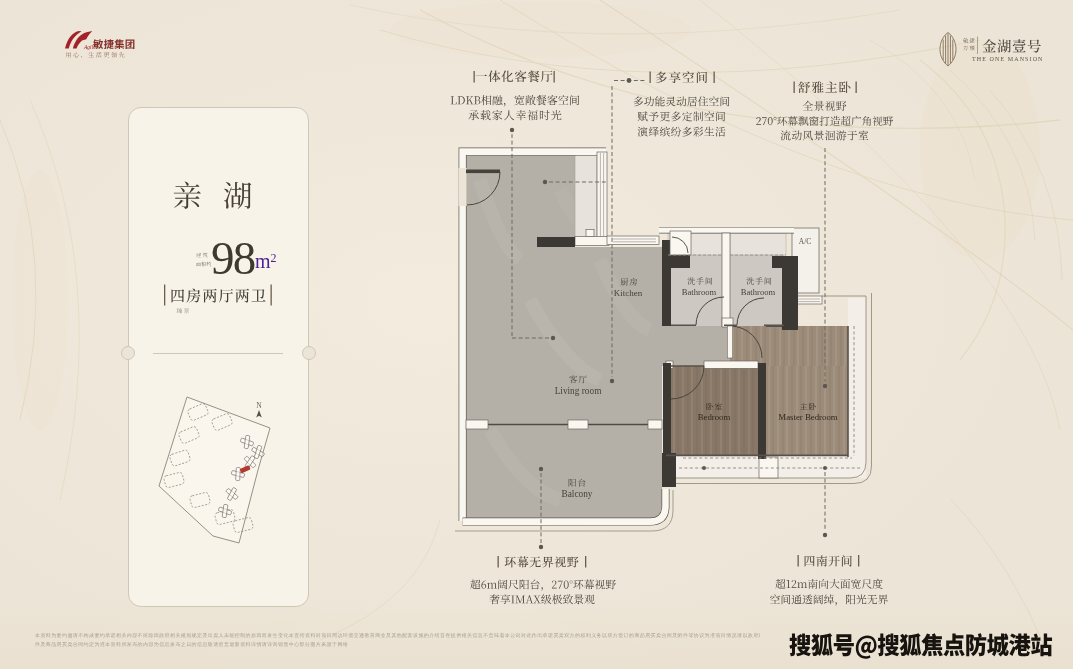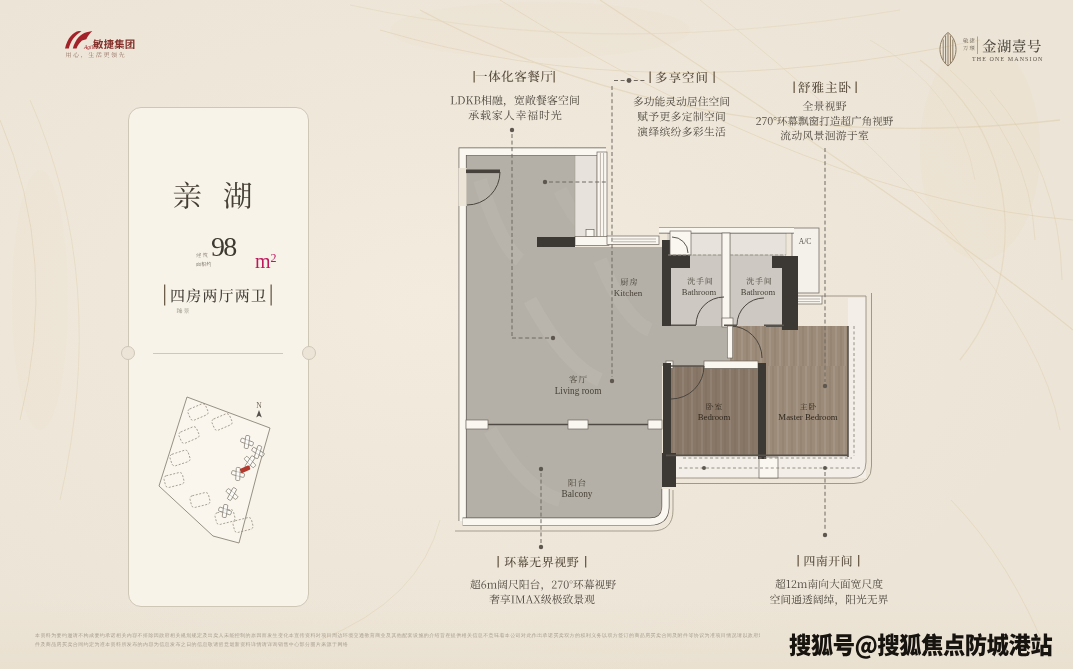--- a/index.html
+++ b/index.html
@@ -1,22 +1,22 @@
 <!DOCTYPE html>
 <html><head><meta charset="utf-8">
 <style>
 *{margin:0;padding:0;box-sizing:border-box}
 html,body{width:1073px;height:669px;overflow:hidden}
 body{position:relative;background:#ece4d6;font-family:"Liberation Sans",sans-serif}
 .tex{position:absolute;left:0;top:0;width:1073px;height:669px}
 .card{position:absolute;left:128px;top:107px;width:181px;height:500px;background:#f8f3e9;border:1px solid #cfc7b6;border-radius:13px}
 .notch{position:absolute;width:14px;height:14px;background:#ece4d6;border:1px solid #cfc7b6;border-radius:50%}
 .divline{position:absolute;left:153px;top:353px;width:130px;border-top:1px solid #cfc8ba}
-.n98{position:absolute;left:211px;top:231px;font-family:"Liberation Serif",serif;font-size:28px;letter-spacing:-1.8px;color:#3f3a31}
-.m2{position:absolute;left:255px;top:250px;font-family:"Liberation Serif",serif;font-size:20px;color:#be185d}
+.n98{position:absolute;left:211px;top:231px;font-family:"Liberation Serif",serif;font-size:47px;letter-spacing:-1.8px;color:#3f3a31}
+.m2{position:absolute;left:255px;top:250px;font-family:"Liberation Serif",serif;font-size:20px;color:#4c1d95}
 .m2 sup{font-size:12px;vertical-align:6px}
 .tom{position:absolute;left:972px;top:56px;font-family:"Liberation Serif",serif;font-size:6px;letter-spacing:1.1px;color:#5d554a}
 .disc{position:absolute;left:35px;top:631px;width:725px;font-size:5px;color:#aaa092;line-height:8.5px;letter-spacing:0.4px;overflow:hidden;height:17px;white-space:nowrap}
 </style></head>
 <body>
 
 <svg class="tex" viewBox="0 0 1073 669">
 <defs>
 <radialGradient id="bg1" cx="40%" cy="45%" r="60%">
         <stop offset="0%" stop-color="#f2ebde"></stop>

